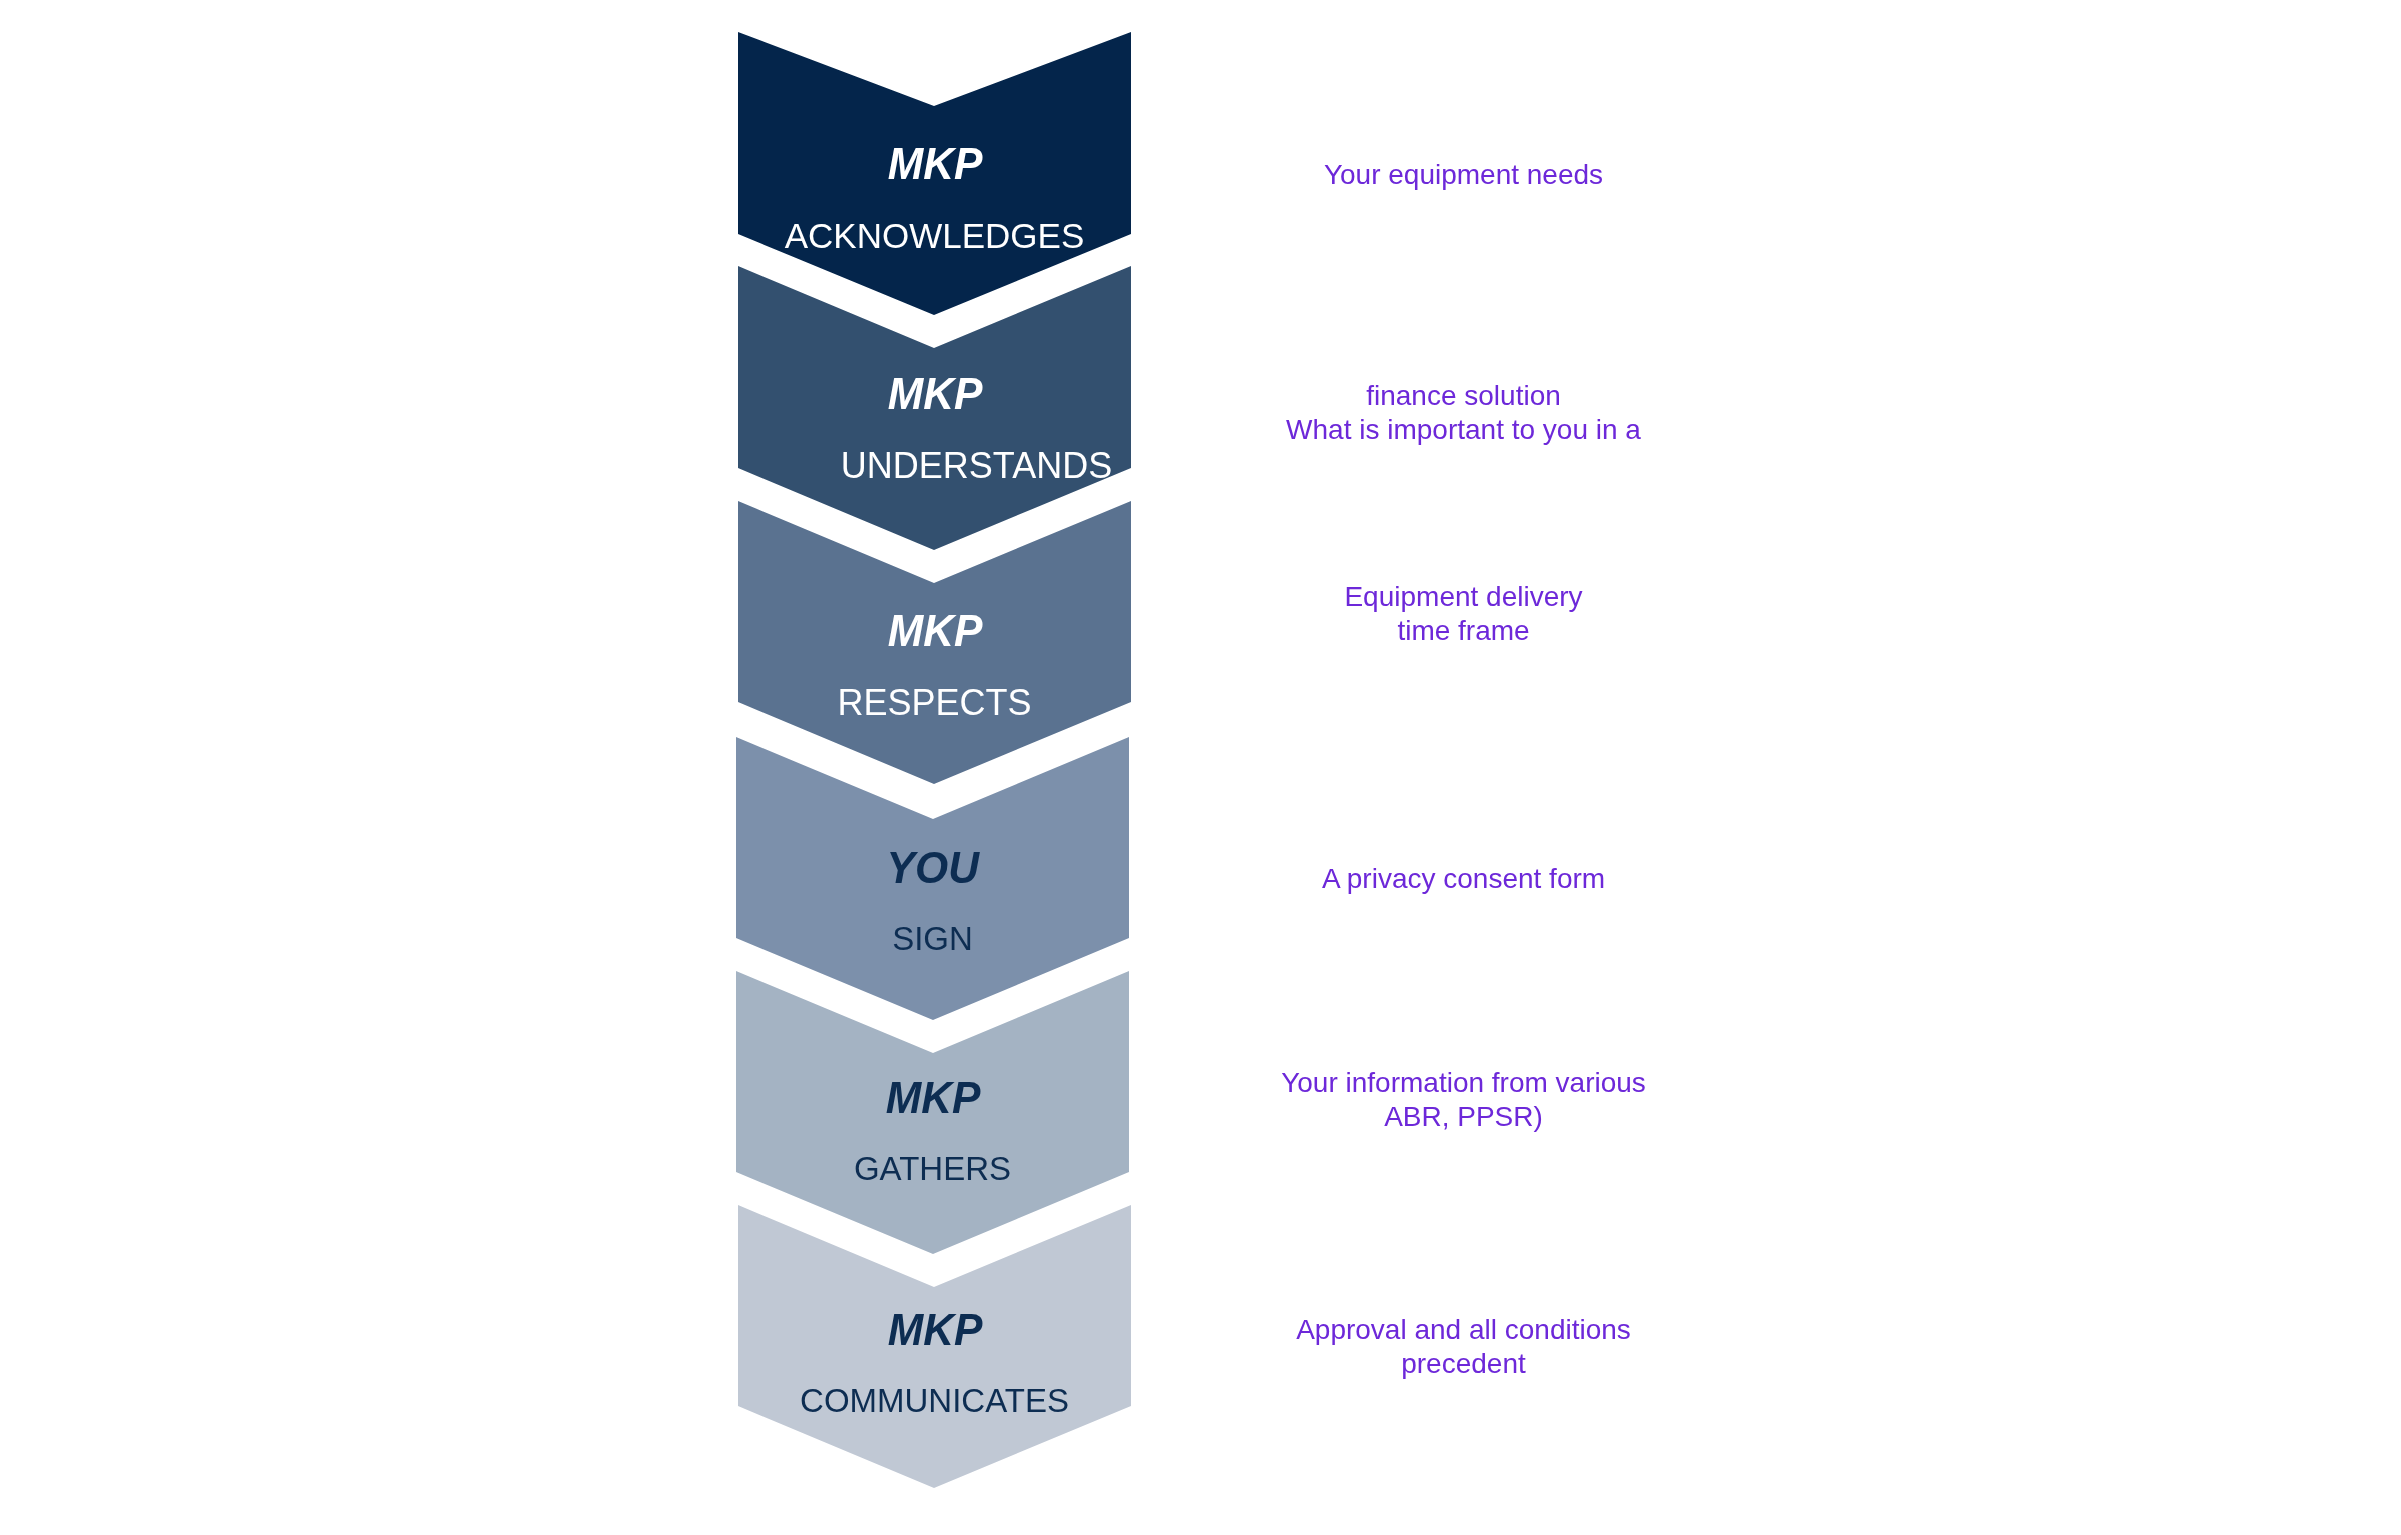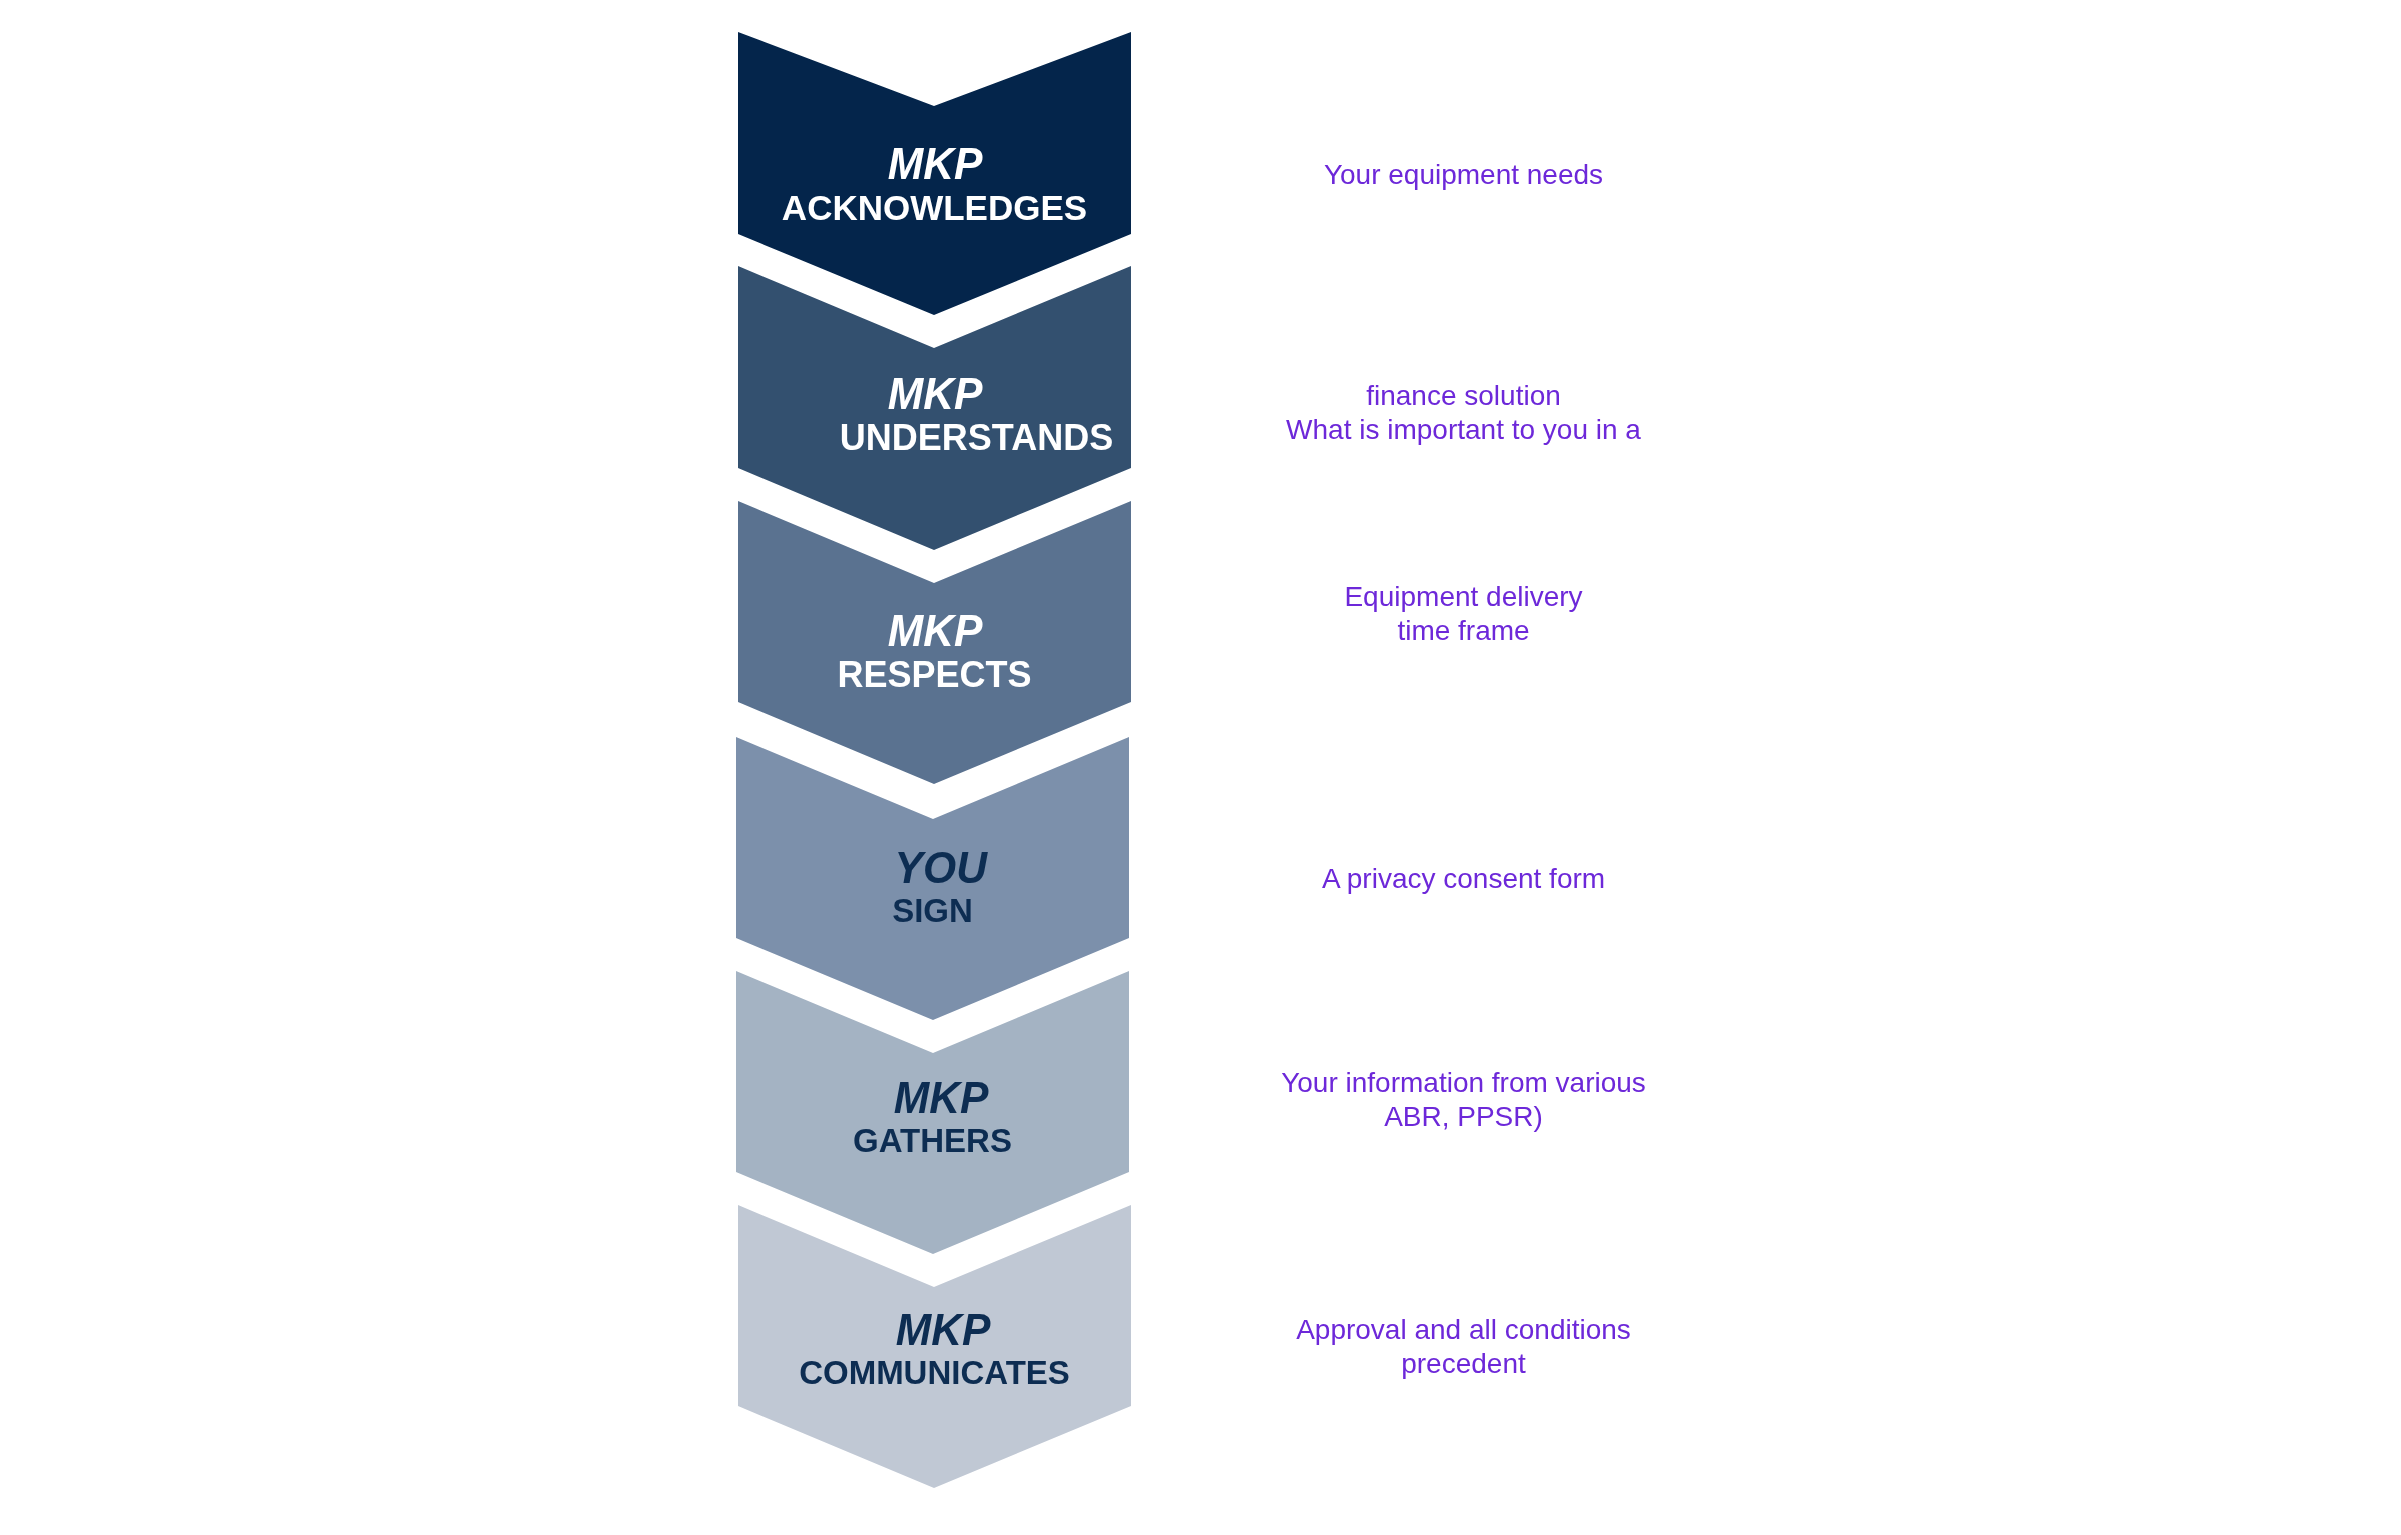--- a/index.html
+++ b/index.html
@@ -6,38 +6,38 @@
   html,body{margin:0;padding:0;}
   body{width:2401px;height:1535px;background:#ffffff;overflow:hidden;
        font-family:"Liberation Sans",sans-serif;}
   #stage{position:relative;width:2401px;height:1535px;background:#ffffff;overflow:hidden;}
 
   
   .chev{position:absolute;}
   .chev .line{position:absolute;left:0;width:100%;text-align:center;white-space:nowrap;}
   .actor{font-weight:bold;font-size:45px;line-height:45px;font-style:italic;}
   .actor .fit{display:inline-block;transform:scaleX(0.947);transform-origin:center;}
-  .action{font-weight:bold;}
+  .action{font-weight:normal;margin-top:28px;}
 
   .chev1{left:738px; top:32px;   width:393px; height:283px; background:#04254B;
          clip-path:polygon(0px 0px, 196px 74px, 393px 0px, 393px 202px, 196px 283px, 0px 202px);}
   .chev2{left:738px; top:266px;  width:393px; height:284px; background:#33506F;
          clip-path:polygon(0px 0px, 196px 82px, 393px 0px, 393px 202px, 196px 284px, 0px 202px);}
   .chev3{left:738px; top:501px;  width:393px; height:283px; background:#5A7290;
          clip-path:polygon(0px 0px, 196px 82px, 393px 0px, 393px 201px, 196px 283px, 0px 201px);}
   .chev4{left:736px; top:737px; width:393px; height:283px; background:#7C90AB;
          clip-path:polygon(0px 0px, 197px 82px, 393px 0px, 393px 201px, 197px 283px, 0px 201px);}
   .chev5{left:736px; top:971px; width:393px; height:283px; background:#A4B3C3;
          clip-path:polygon(0px 0px, 197px 82px, 393px 0px, 393px 201px, 197px 283px, 0px 201px);}
   .chev6{left:738px; top:1205px; width:393px; height:283px; background:#C0C8D4;
          clip-path:polygon(0px 0px, 196px 82px, 393px 0px, 393px 201px, 196px 283px, 0px 201px);}
 
   .chev1 .actor,.chev2 .actor,.chev3 .actor{color:#ffffff;}
   .chev1 .action,.chev2 .action,.chev3 .action{color:#ffffff;}
-  .chev4 .actor,.chev5 .actor,.chev6 .actor{color:#0D2D52;padding-left:8px;}
+  .chev4 .actor,.chev5 .actor,.chev6 .actor{color:#0D2D52;}
   .chev4 .action,.chev5 .action,.chev6 .action{color:#0D2D52;}
 
   .chev1 .actor{top:109px;} .chev1 .action{top:158px;  font-size:35px;line-height:35px;}
   .chev2 .actor{top:105px;} .chev2 .action{top:154px;  font-size:36px;line-height:36px;padding-left:42px;}
   .chev3 .actor{top:107px;} .chev3 .action{top:156px;  font-size:36px;line-height:36px;}
   .chev4 .actor{top:108px;} .chev4 .action{top:157px;  font-size:33px;line-height:33px;}
   .chev5 .actor{top:104px;} .chev5 .action{top:153px;  font-size:33px;line-height:33px;}
   .chev6 .actor{top:102px;} .chev6 .action{top:151px;  font-size:33px;line-height:33px;}
 
   

